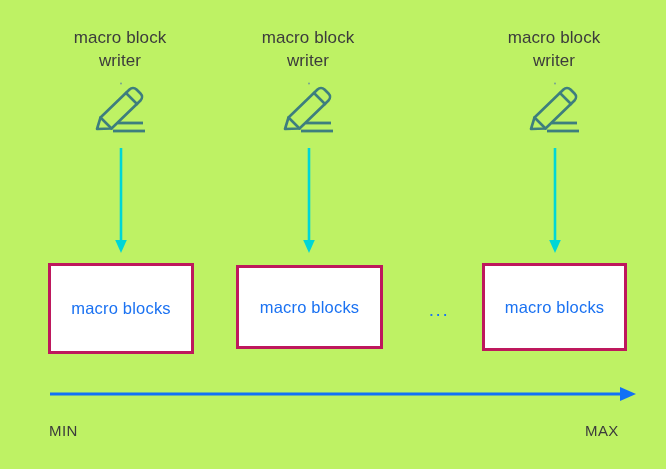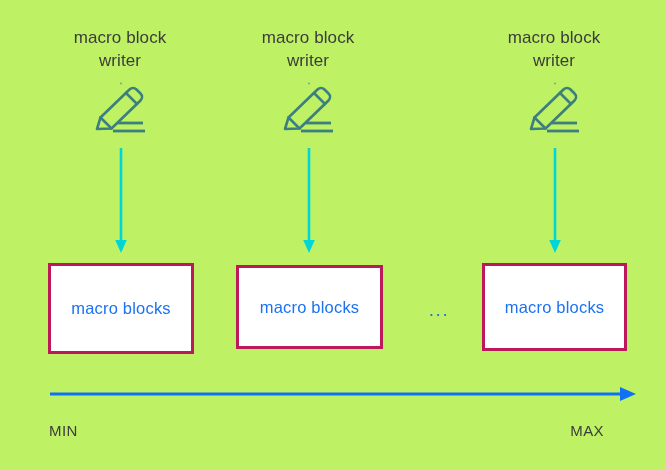--- a/index.html
+++ b/index.html
@@ -83,21 +83,21 @@
     top: 382px;
   }
   .axis-label {
     position: absolute;
     top: 422px;
     font-size: 15px;
     color: #3c3c3c;
     letter-spacing: 0.4px;
   }
   .axis-label.min { left: 49px; }
-  .axis-label.max { left: 550px; width: 54px; text-align: right; }
+  .axis-label.max { left: 585px; width: 54px; text-align: left; }
 </style>
 </head>
 <body>
 
 <div id="stage">
 
   <div class="writer-col" style="left:25px;">
     <div class="writer-label">macro block
 writer</div>
     <svg class="pencil-icon" width="70" height="58" viewBox="0 0 70 58">

